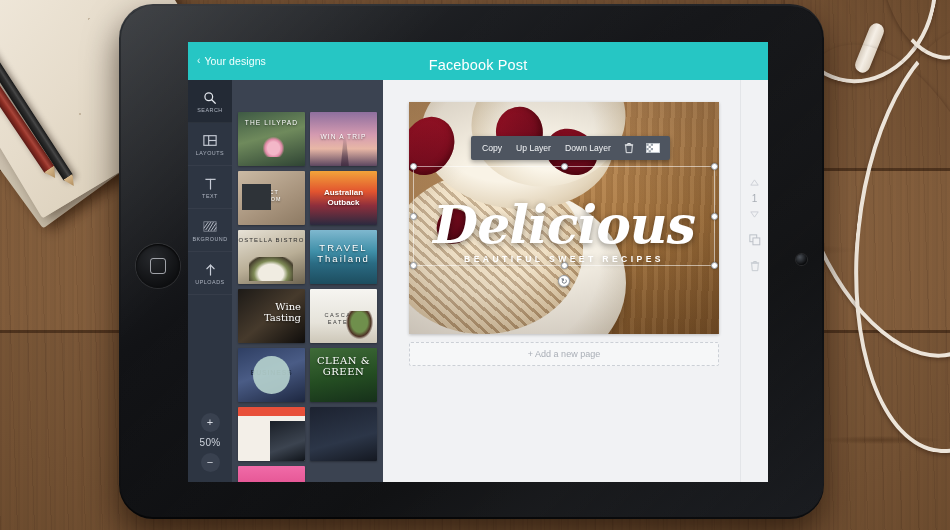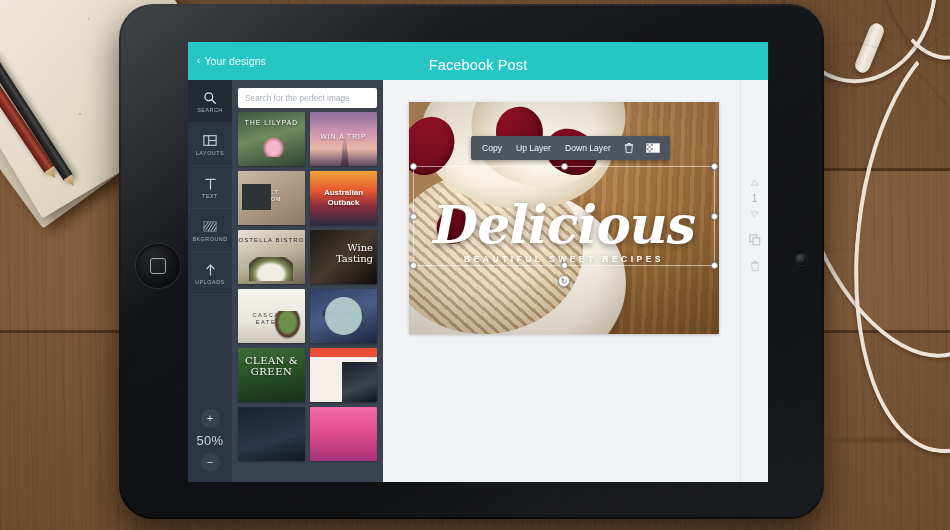--- a/index.html
+++ b/index.html
@@ -196,21 +196,21 @@
   .zoomctl {
     position:absolute; left:0; bottom:10px; width:44px;
     display:flex; flex-direction:column; align-items:center; gap:5px;
   }
   .zbtn {
     width:19px; height:19px; border-radius:50%;
     background:#39414f; color:#d7dbe2; border:none; cursor:pointer;
     font-size:11px; line-height:1; display:flex; align-items:center; justify-content:center;
     font-family:inherit;
   }
-  .zlevel { font-size:13px; color:#cfd4dd; letter-spacing:.3px; }
+  .zlevel { font-size:10px; color:#cfd4dd; letter-spacing:.3px; }
 
   
   .panel {
     position:absolute; left:44px; top:38px; width:151px; bottom:0;
     background:#3b4351;
     overflow:hidden;
   }
   .searchwrap { padding:7px 6px 5px 6px; }
   .searchbox {
     width:100%; height:20px; border-radius:2px; border:none;
@@ -473,40 +473,41 @@
       </div>
 
       <div class="zoomctl">
         <button class="zbtn">+</button>
         <span class="zlevel">50%</span>
         <button class="zbtn">−</button>
       </div>
     </div>
 
     <div class="panel">
-      <div class="searchwrap">
-        <input class="searchbox" type="text" placeholder="Search for the perfect image" style="">
-      </div>
       <div class="thumbs">
         <div class="thumb t1">
             <div class="cap" style="top:7px">THE LILYPAD</div>
           </div>
         <div class="thumb t2">
             <div class="cap" style="top:21px">WIN A TRIP</div>
           </div>
         <div class="thumb t3">
             <div class="cap" style="left:8px;top:18px;text-align:left;font-size:5.4px;white-space:pre-line">PROJECT
 BEDROOM</div>
           </div>
         <div class="thumb t4">
             <div class="cap" style="top:17px;font-size:8px;letter-spacing:0;font-weight:700;white-space:pre-line">Australian
 Outback</div>
           </div>
         <div class="thumb t5">
             <div class="cap" style="top:7px;color:#2c2c2c;text-shadow:none;font-size:6px">OSTELLA BISTRO</div>
+          </div>
+        <div class="thumb t6">
+            <div class="cap" style="top:13px;font-size:9.5px;letter-spacing:2px;white-space:pre-line;line-height:1.15">TRAVEL
+Thailand</div>
           </div>
         <div class="thumb t7">
             <div class="cap" style="right:4px;left:auto;top:13px;font-size:10px;letter-spacing:0;font-family:'DejaVu Serif',serif;white-space:pre-line;line-height:1.05;text-align:right">Wine
 Tasting</div>
           </div>
         <div class="thumb t8">
             <div class="cap" style="top:23px;color:#3a3a3a;text-shadow:none;font-size:5.6px;letter-spacing:1.6px">CASCADE EATERY</div>
           </div>
         <div class="thumb t9">
             <div class="cap" style="top:21px;color:#223047;text-shadow:none;font-size:7px;letter-spacing:.8px;font-weight:700">BUSINESS</div>
@@ -578,20 +579,21 @@
                 <rect x="5.5" y="0.5" width="2.5" height="2.5" fill="#9aa2ab"></rect>
                 <rect x="3" y="3" width="2.5" height="2.5" fill="#9aa2ab"></rect>
                 <rect x="0.5" y="5.5" width="2.5" height="2.5" fill="#9aa2ab"></rect>
                 <rect x="5.5" y="5.5" width="2.5" height="2.5" fill="#9aa2ab"></rect>
                 <rect x="3" y="8" width="2.5" height="2.5" fill="#9aa2ab"></rect>
               </svg>
             </div>
           </div>
         </div>
 
+        <button class="addpage">+ Add a new page</button>
       </div>
 
       <div class="rightstrip">
         <div class="rb">
           <svg width="9" height="7" viewBox="0 0 10 8" fill="none" stroke="#c9cdd3" stroke-width="1">
               <path d="M5 1 L9.2 7 H0.8 Z"></path>
             </svg>
         </div>
         <div class="rb num">1</div>
         <div class="rb">

